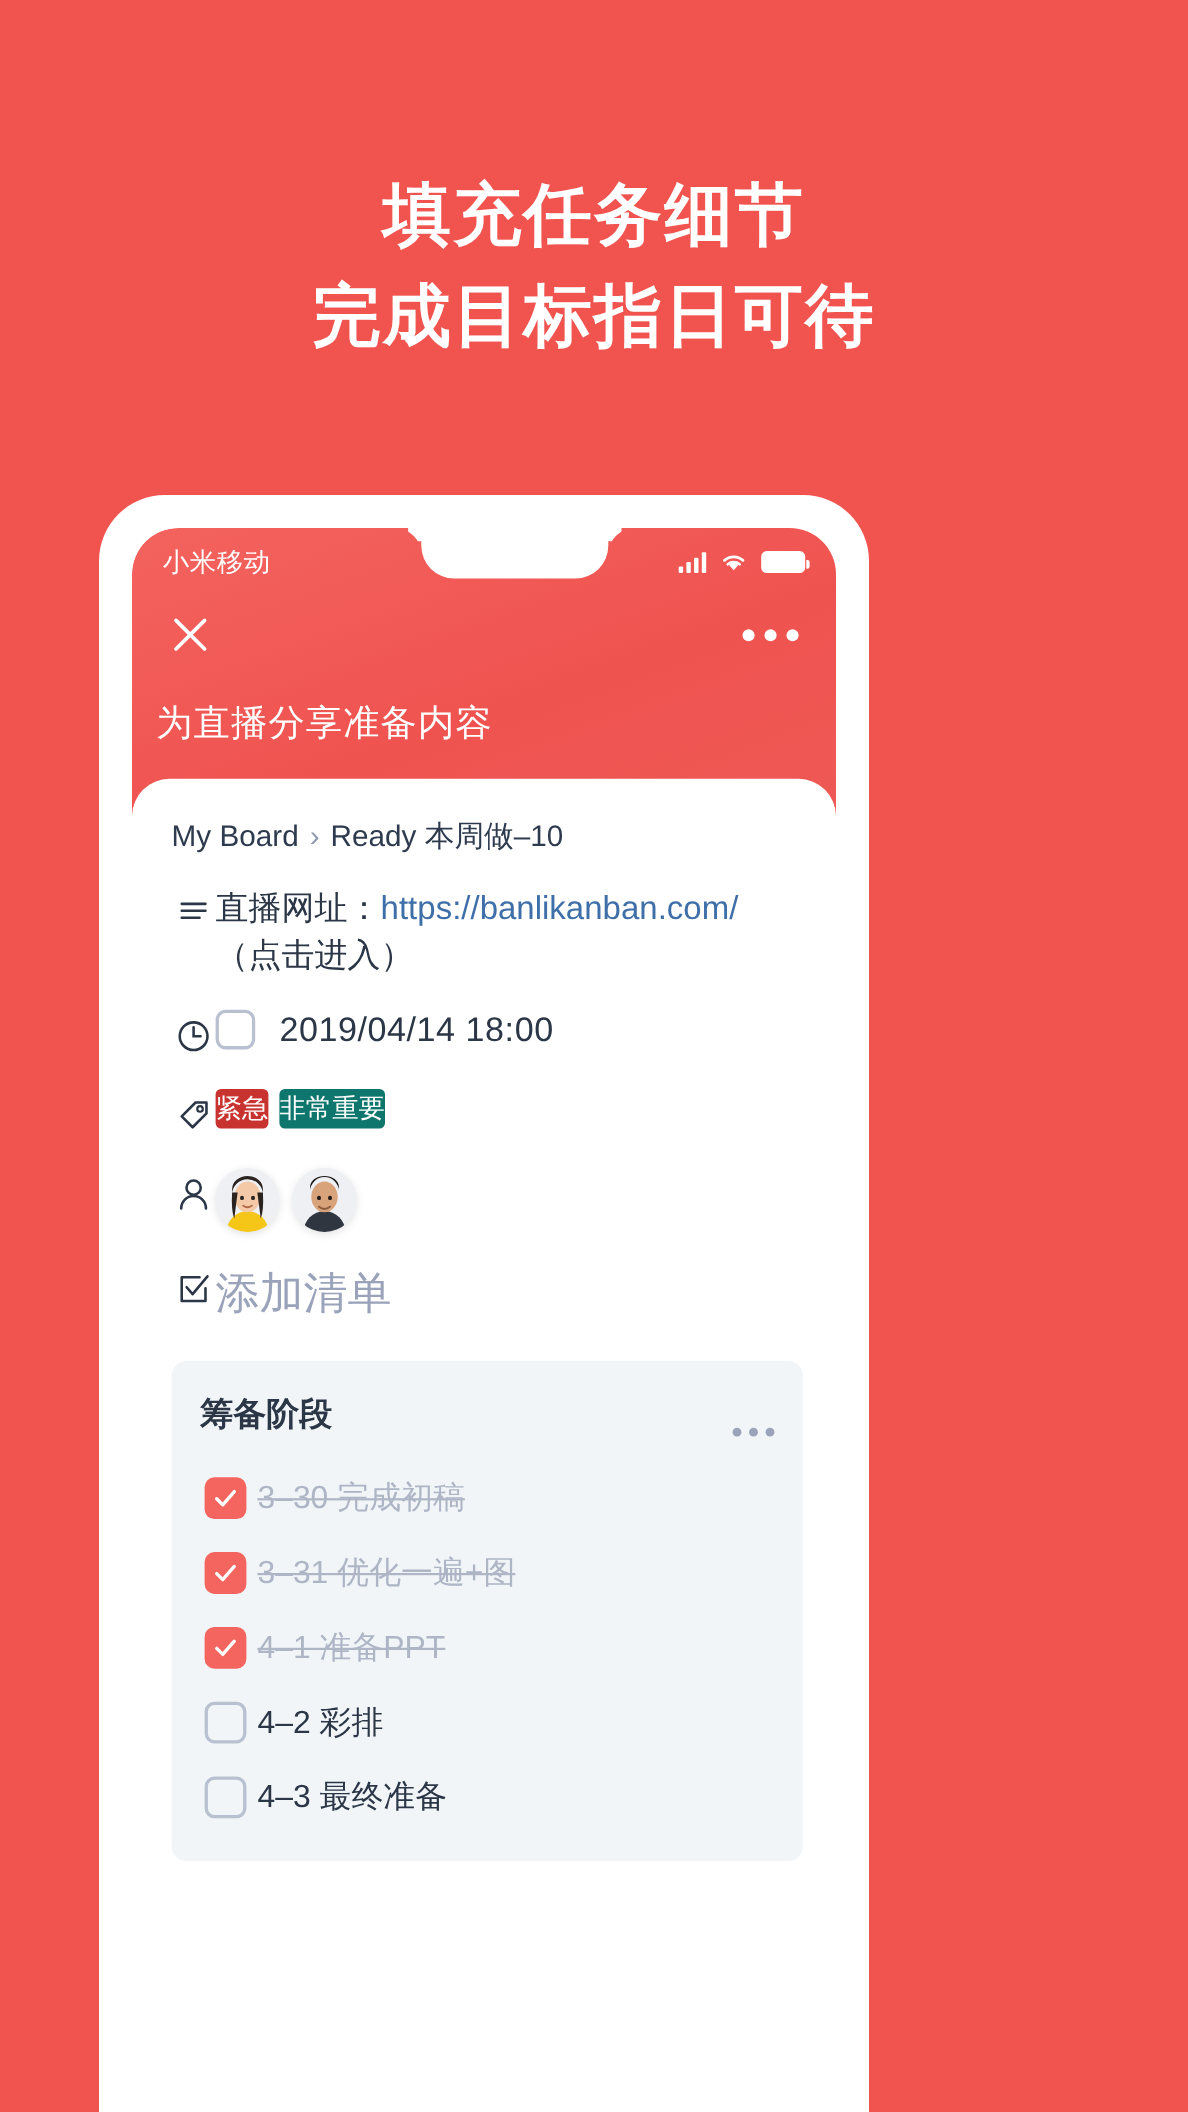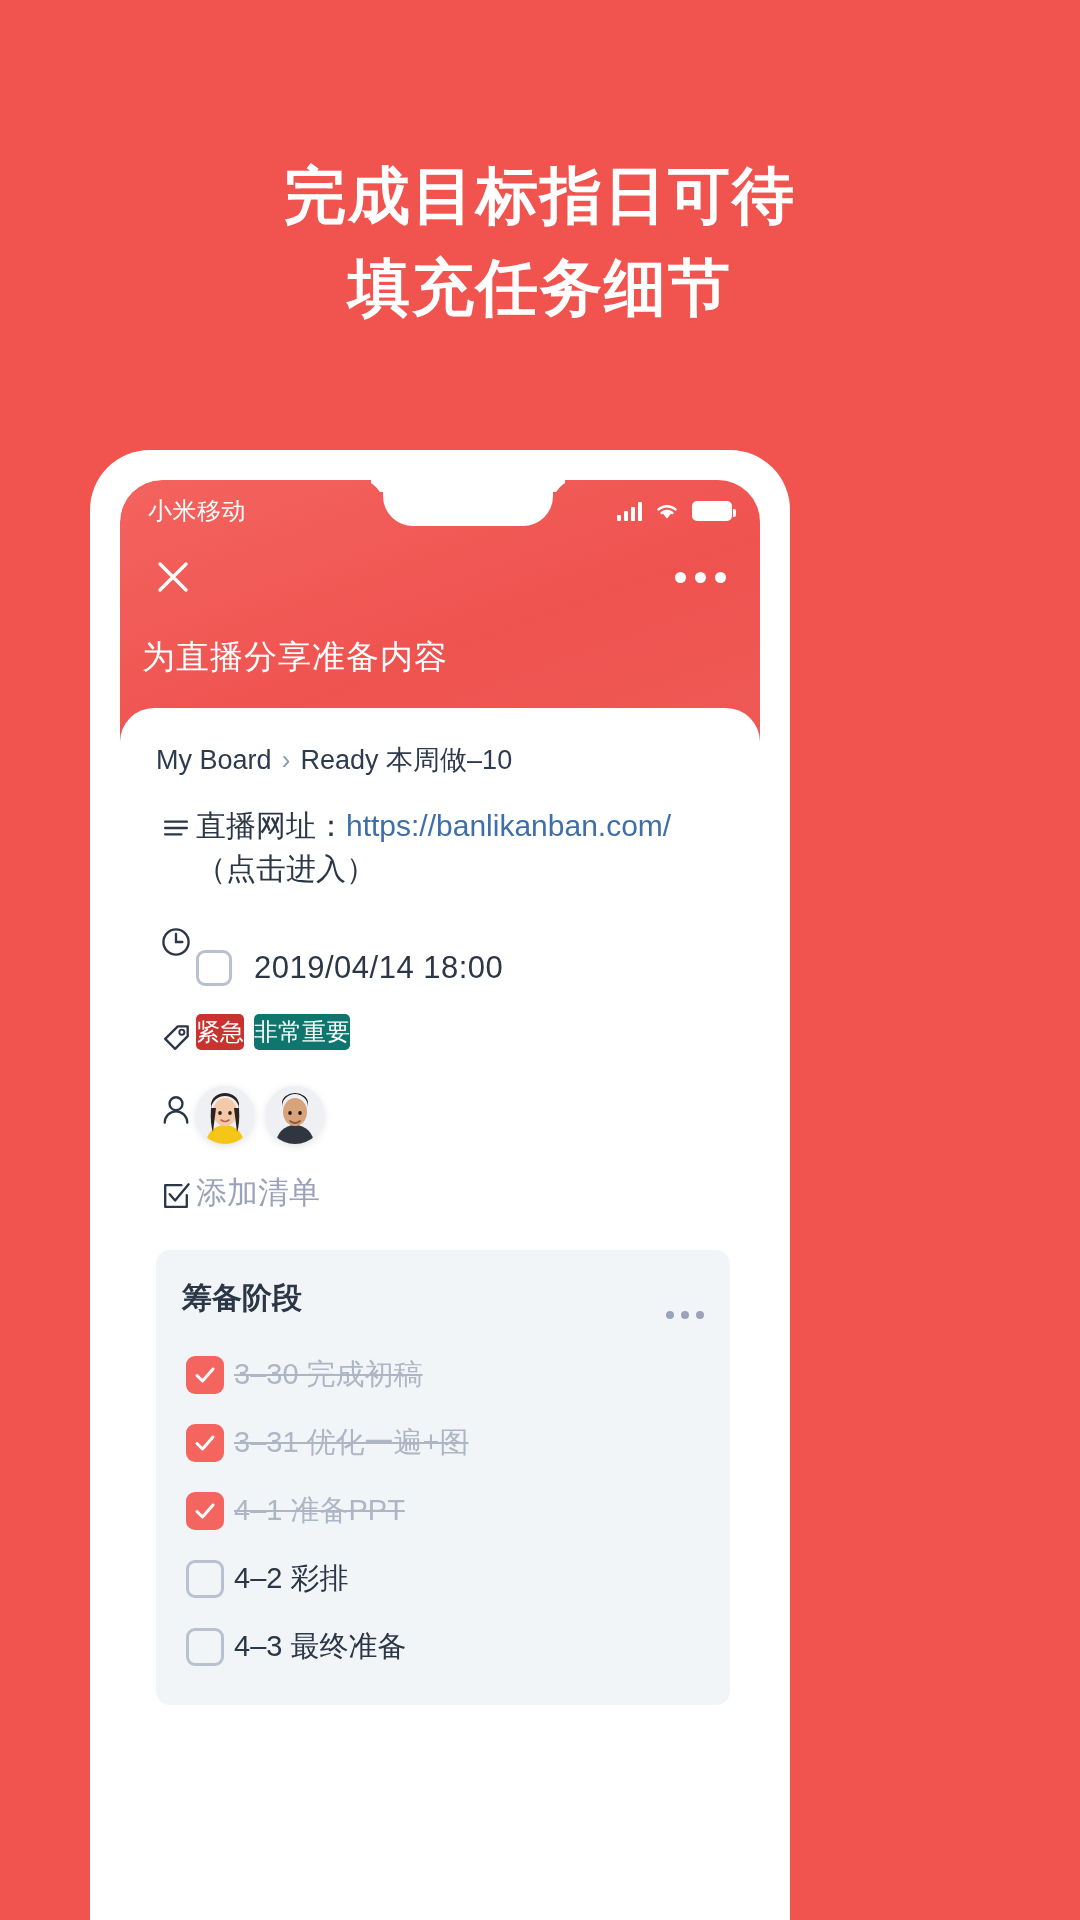--- a/index.html
+++ b/index.html
@@ -125,42 +125,42 @@
     margin-top: 4px;
   }
   .row-body { flex: 1; }
 
   .desc-text {
     font-size: 30px; line-height: 43px; color: #2b3646;
     word-break: break-all;
   }
   .desc-link { color: #3f6fa8; }
 
-  .date-row { display: flex; align-items: center; gap: 22px; margin-top: 32px; }
+  .date-row { display: flex; align-items: center; gap: 22px; }
   .chk-sq {
     width: 36px; height: 36px; border: 3px solid #b9c0d0;
     border-radius: 9px; background: transparent;
   }
   .date-text { font-size: 31px; color: #2b3646; letter-spacing: .5px; }
 
   .tags { display: flex; gap: 10px; align-items: center; }
   .tag {
     color: #ffffff; font-size: 24px; padding: 6px 0;
     border-radius: 5px; line-height: 1;
   }
 
   .avatars { display: flex; gap: 12px; align-items: center; }
   .avatar {
     width: 58px; height: 58px; border-radius: 50%;
     overflow: hidden; position: relative;
     background: #eceef3;
     box-shadow: 0 2px 8px rgba(0,0,0,.12);
   }
 
-  .placeholder-text { font-size: 31px; color: #9aa3ba; }
+  .placeholder-text { font-size: 40px; color: #9aa3ba; }
 
   
   .checklist-card {
     margin: 20px 30px 0 36px;
     background: #f2f5f8;
     border-radius: 14px;
     padding: 28px 26px 24px 26px;
   }
   .checklist-head {
     display: flex; align-items: flex-end; justify-content: space-between;
@@ -182,22 +182,22 @@
   .cb.done { background: #f4655f; }
   .cb.todo { border: 3px solid #b9c0d0; background: transparent; }
   .cb.done svg { width: 24px; height: 24px; }
   .item-text { font-size: 29px; color: #2b3646; }
   .item-text.done { color: #aeb6c6; text-decoration: line-through; text-decoration-thickness: 2px; }
 </style>
 </head>
 <body>
 
 <div class="promo">
+  <div class="promo-line">填充任务细节</div>
   <div class="promo-line">完成目标指日可待</div>
-  <div class="promo-line">填充任务细节</div>
 </div>
 
 <div class="phone">
   <div class="phone-screen">
 
     <div class="app-header">
       <div class="notch"></div>
 
       <div class="statusbar">
         <div class="carrier">小米移动</div>

